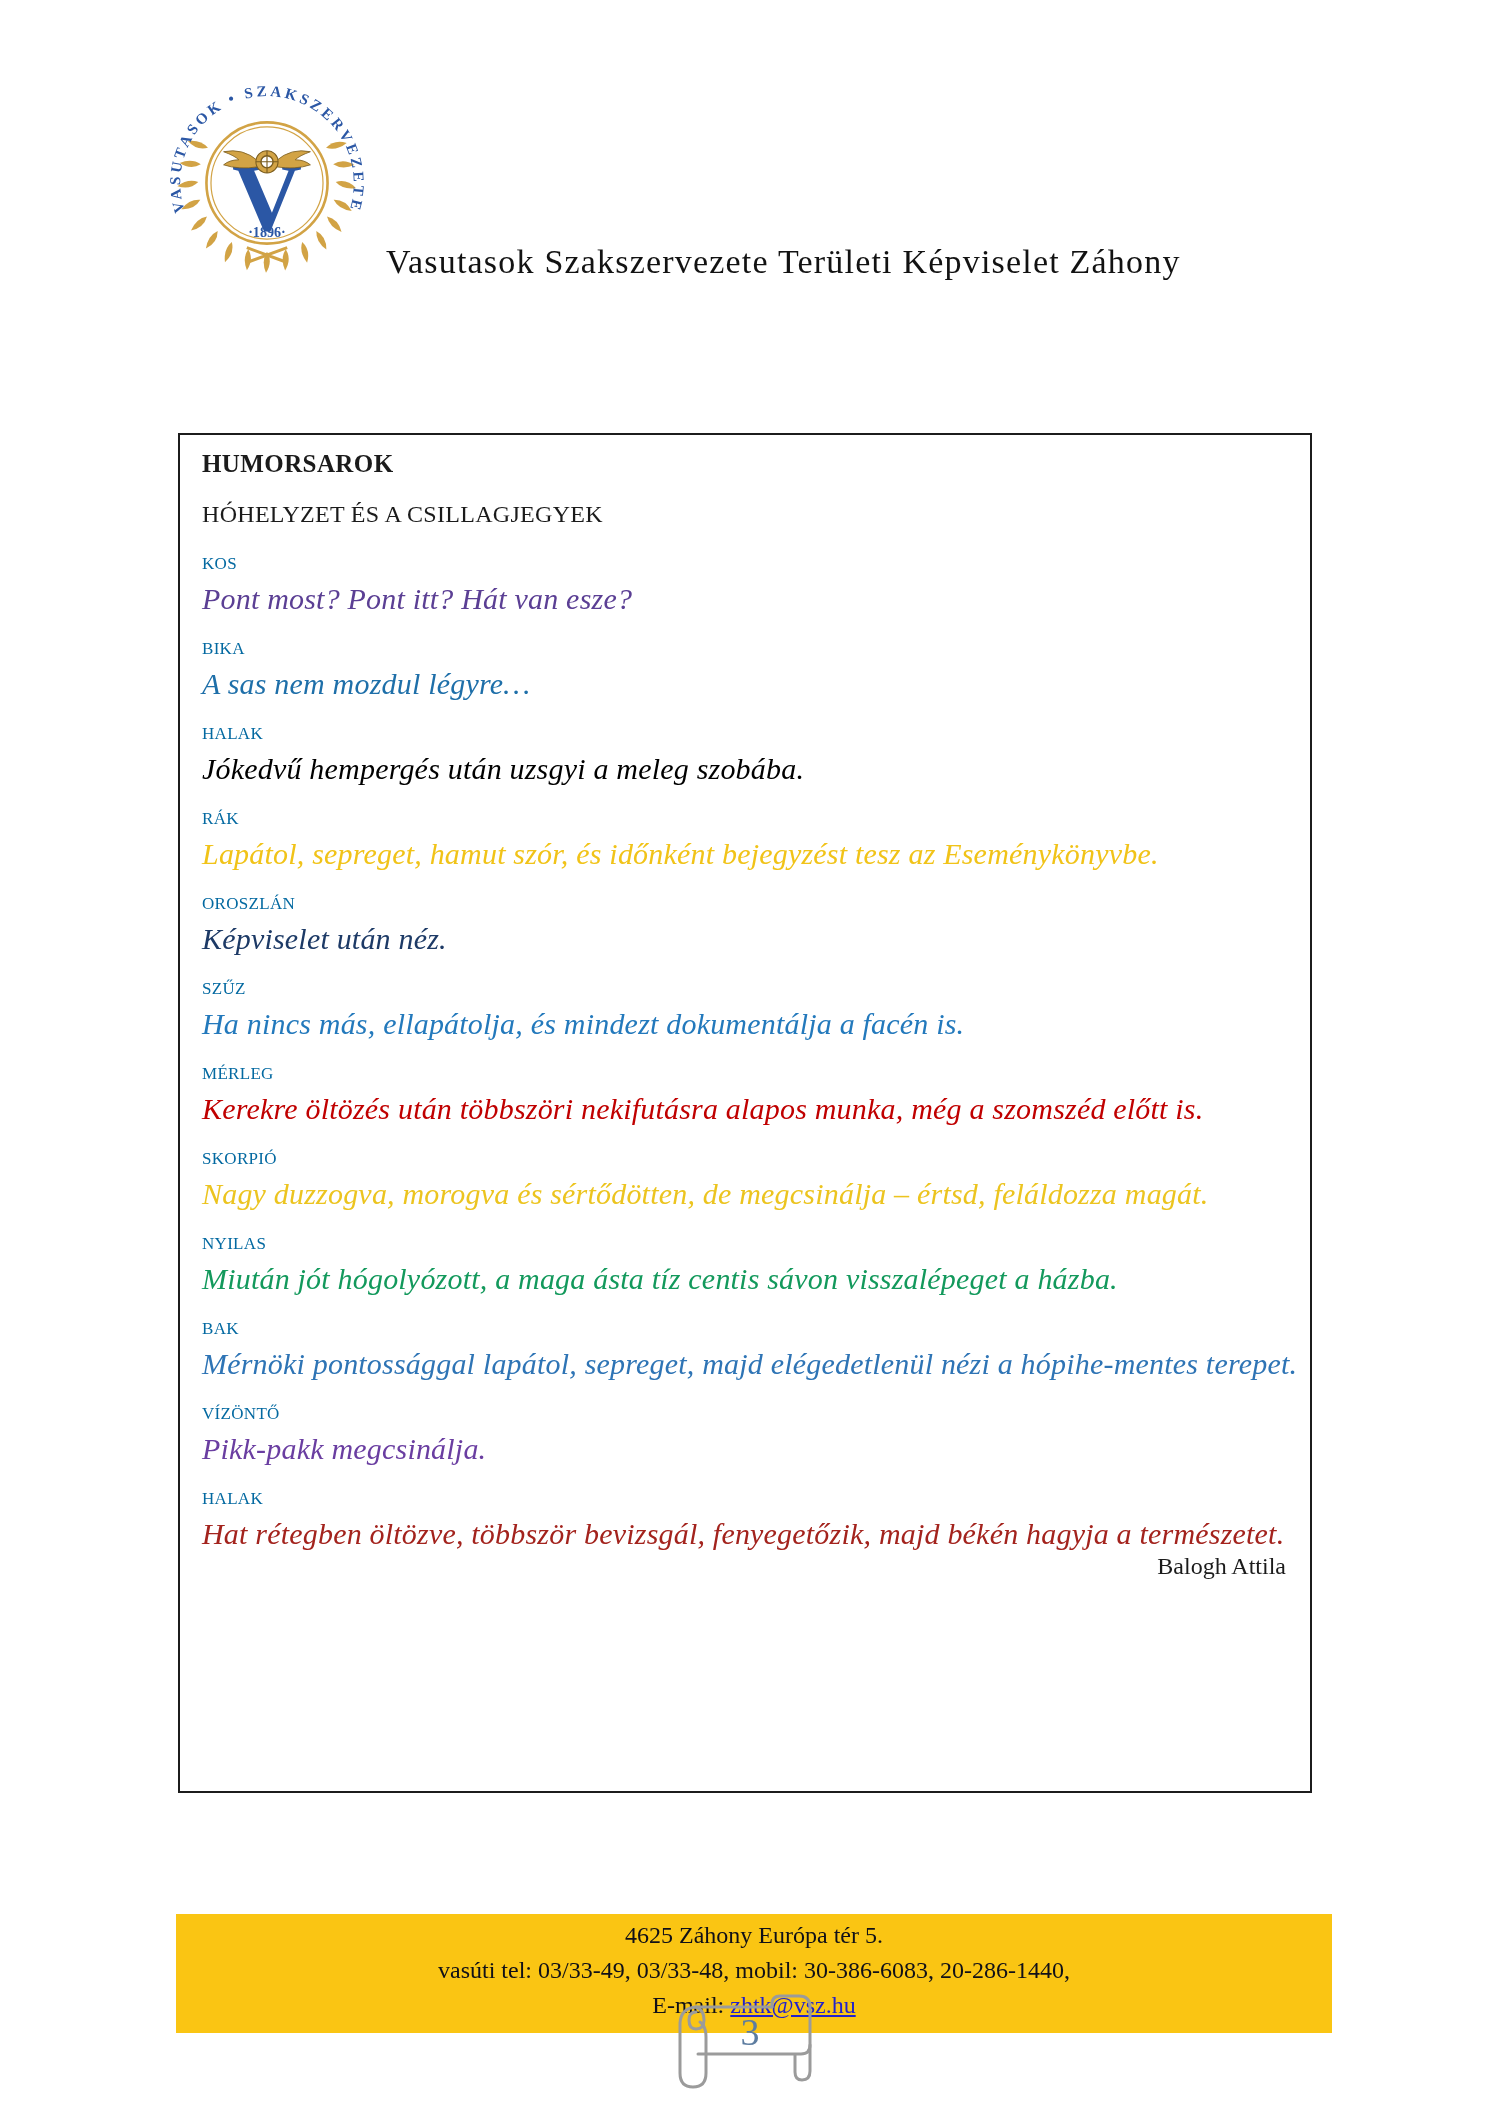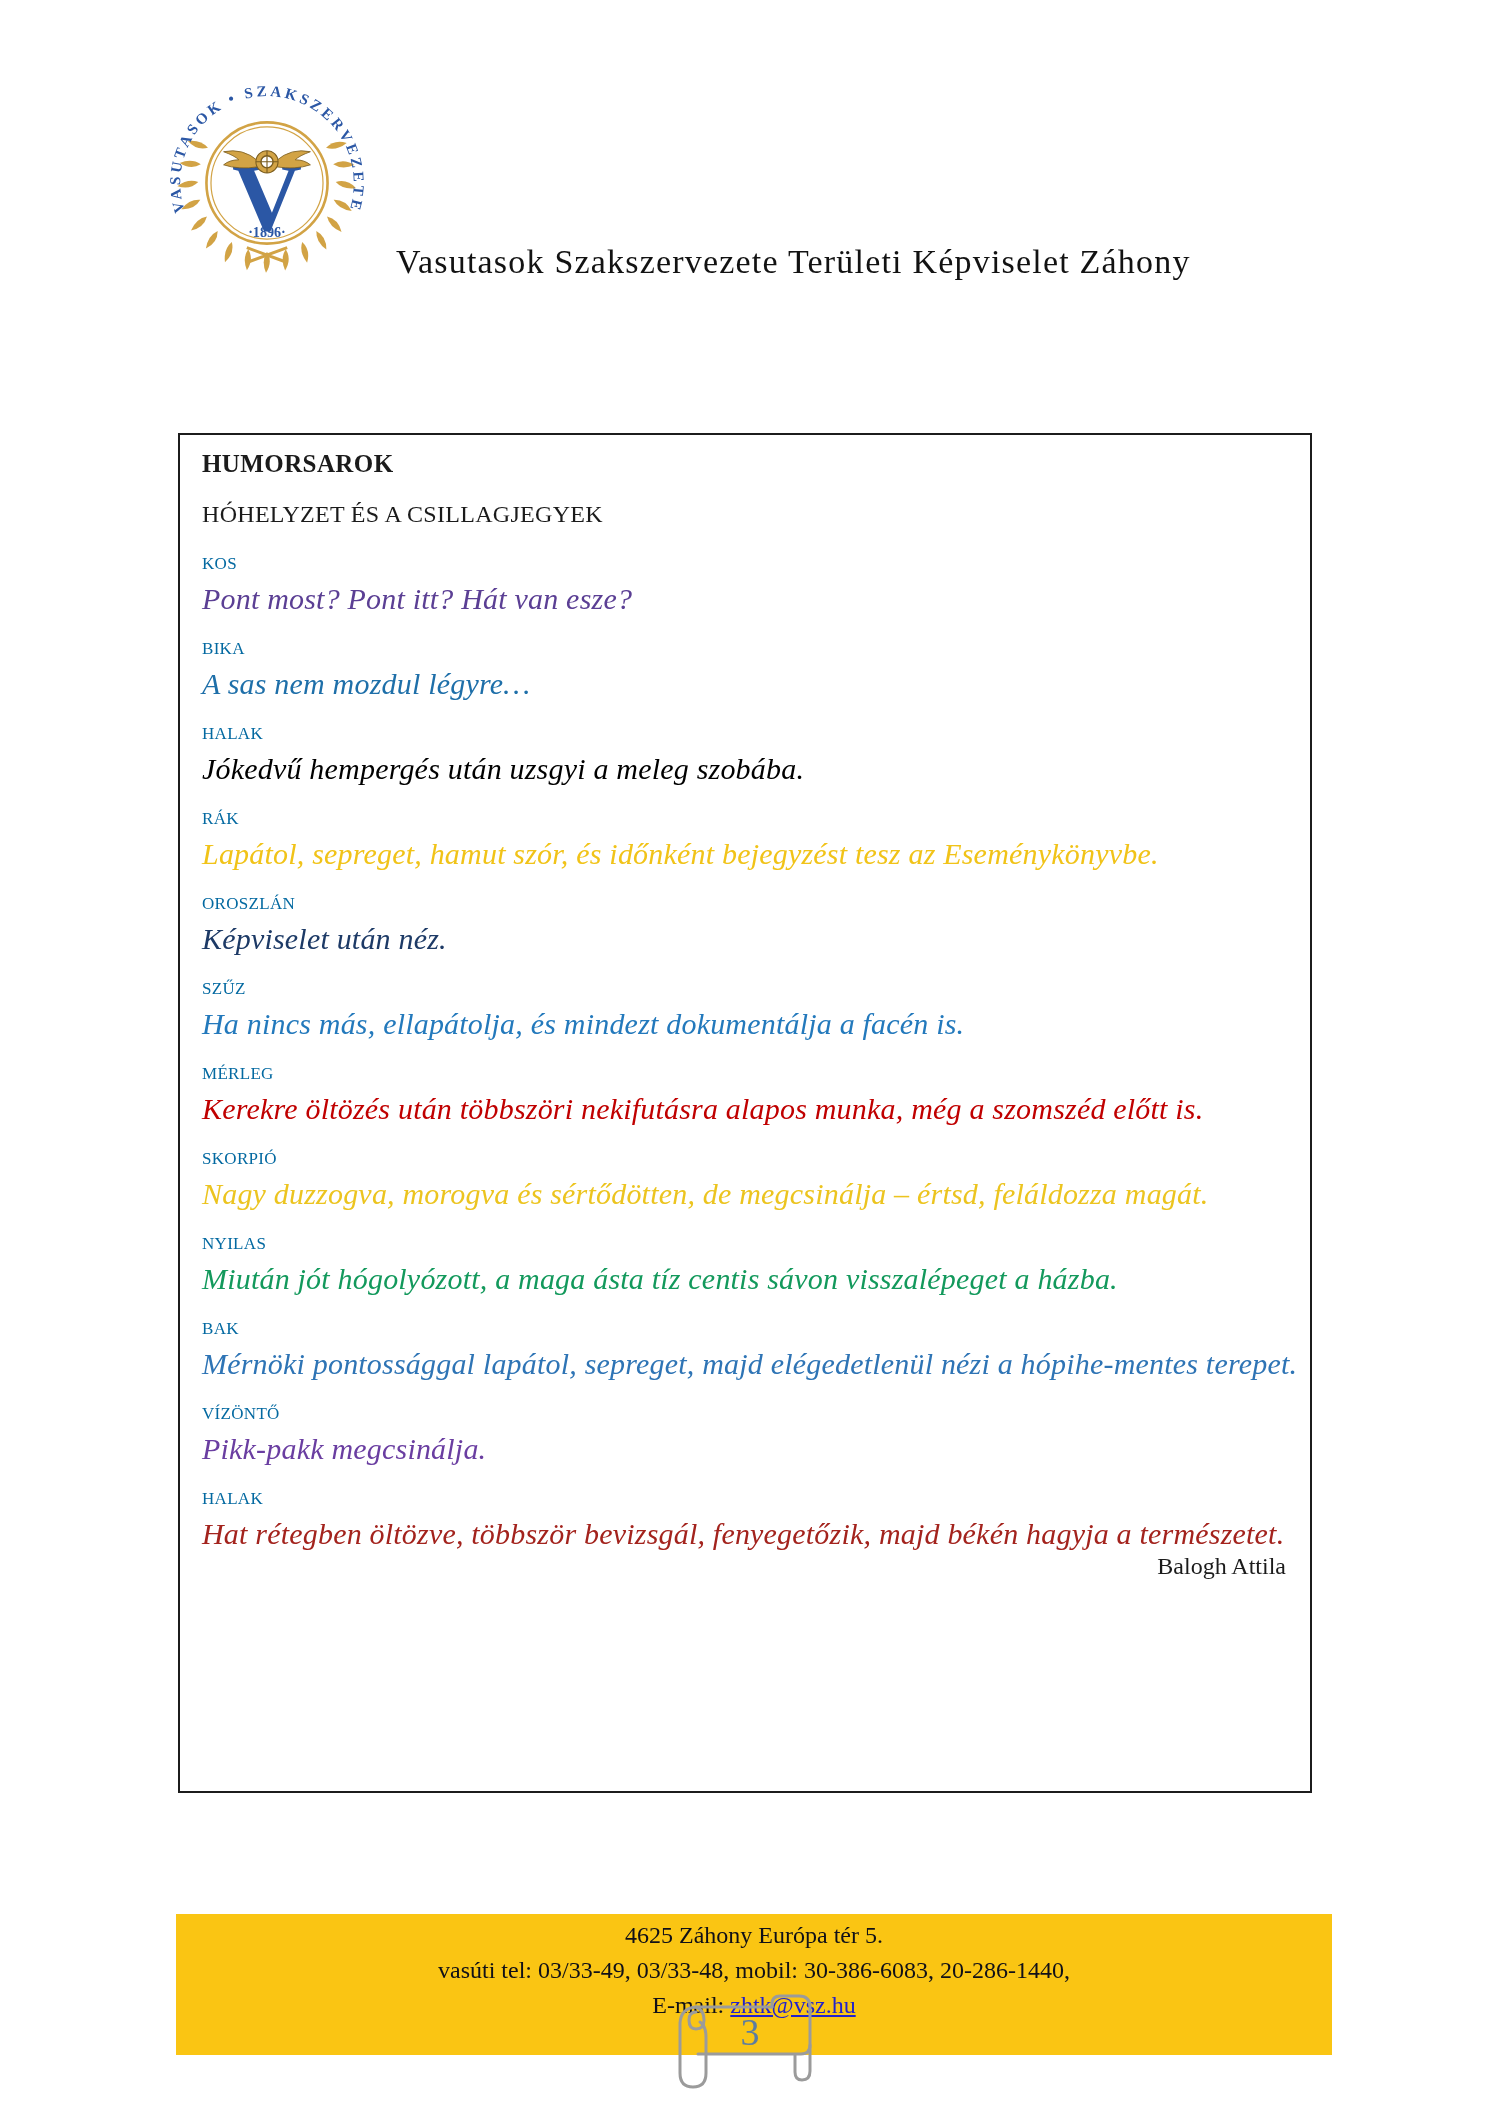--- a/index.html
+++ b/index.html
@@ -35,21 +35,21 @@
   }
   .year-text{
     font-family:"Liberation Serif", serif;
     font-weight:bold;
     font-size:14px;
     text-anchor:middle;
     fill:var(--blue);
   }
   .doc-title{
     position:absolute;
-    left:396px; top:243px;
+    left:386px; top:243px;
     margin:0;
     font-size:34px;
     font-weight:normal;
     letter-spacing:1.2px;
     color:#121212;
     white-space:nowrap;
   }
   
   .humor-box{
     position:absolute;
@@ -90,21 +90,21 @@
   .signature{
     margin-top:2px;
     font-size:24px;
     line-height:30px;
     text-align:right;
   }
   
   .footer-band{
     position:absolute;
     left:176px; top:1914px;
-    width:1156px; height:141px;
+    width:1156px; height:119px;
     background:var(--footer-bg);
     text-align:center;
     font-size:24px;
     line-height:35px;
     color:#101018;
     padding-top:4px;
     box-sizing:border-box;
   }
   .footer-band a{
     color:#2222cc;

